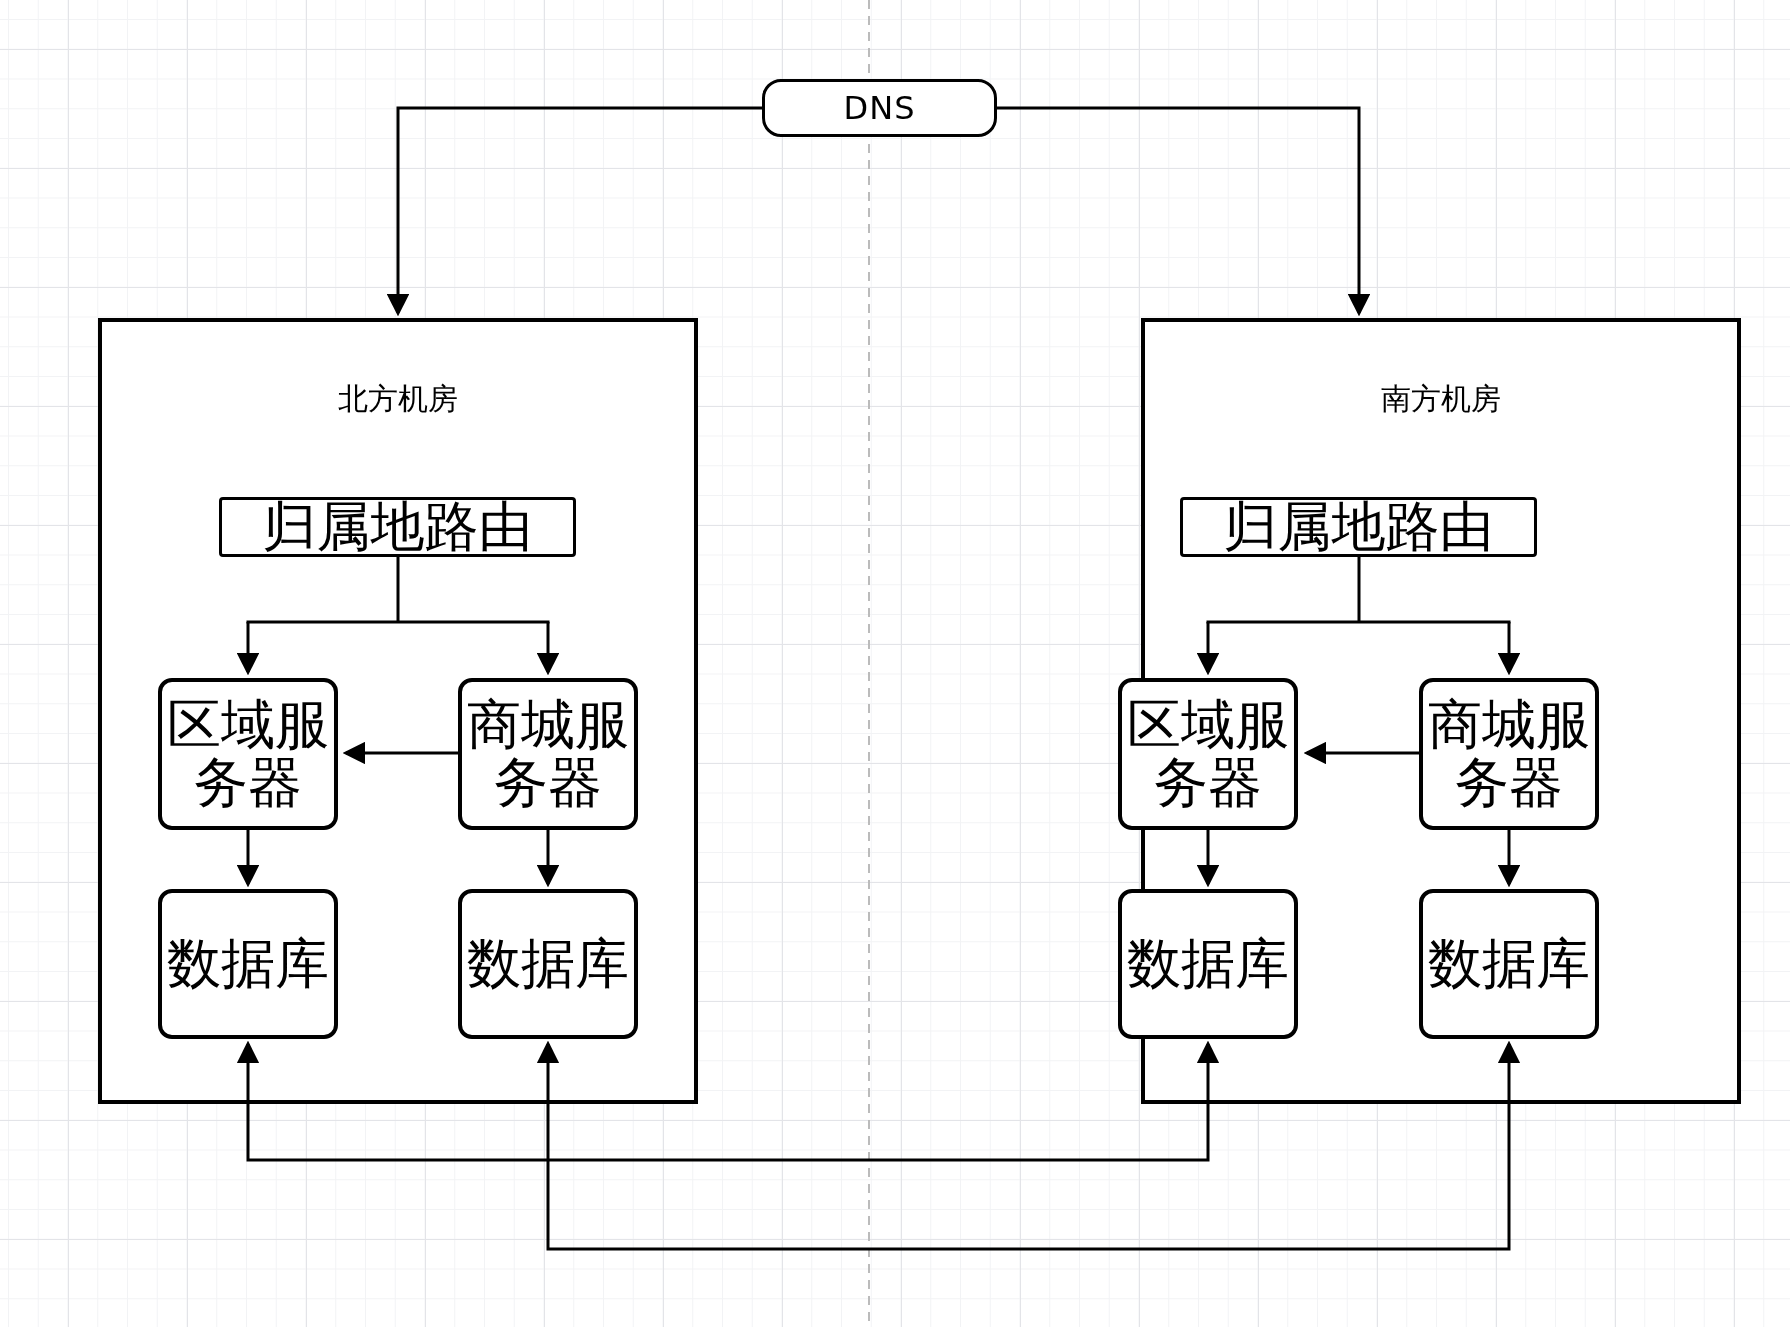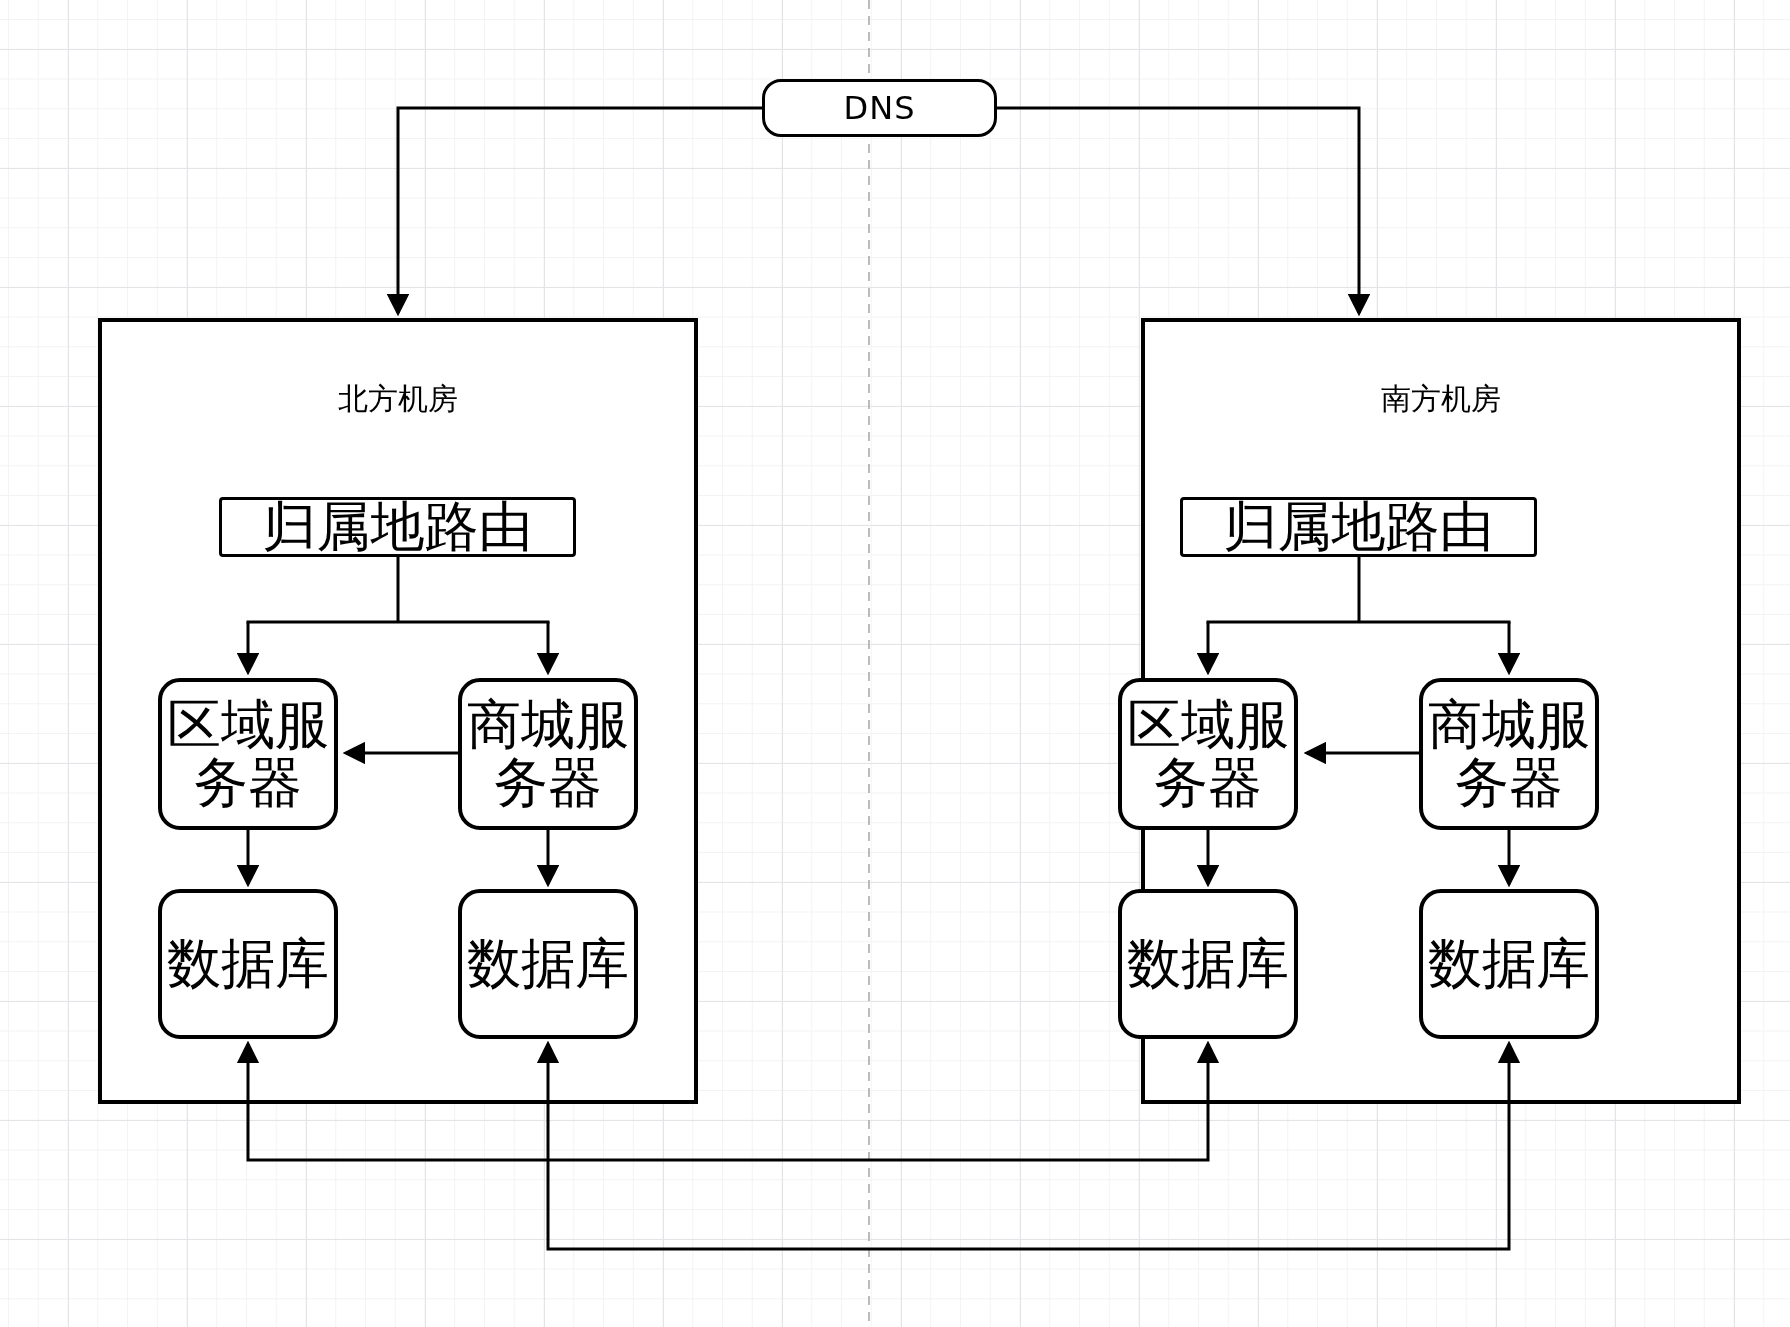--- a/index.html
+++ b/index.html
@@ -50,21 +50,21 @@
     left:762px;top:79px;width:235px;height:58px;
     border-radius:19px;font-size:32px;letter-spacing:1px;
   }
   .router{
     top:497px;width:357px;height:60px;
     border-radius:4px;font-size:54px;line-height:56px;white-space:nowrap;
   }
   .router.north{left:219px;}
   .router.south{left:1180px;}
   .shape{
-    width:180px;height:152px;border-width:4px;border-radius:22px;
+    width:180px;height:152px;border-width:4px;border-radius:14px;
     font-size:54px;line-height:58px;white-space:pre-line;
   }
   .srv-n-regional{left:158px;top:678px;}
   .srv-n-mall{left:458px;top:678px;}
   .srv-s-regional{left:1118px;top:678px;}
   .srv-s-mall{left:1419px;top:678px;}
   .db{height:150px;white-space:nowrap;}
   .db-n-regional{left:158px;top:889px;}
   .db-n-mall{left:458px;top:889px;}
   .db-s-regional{left:1118px;top:889px;}

